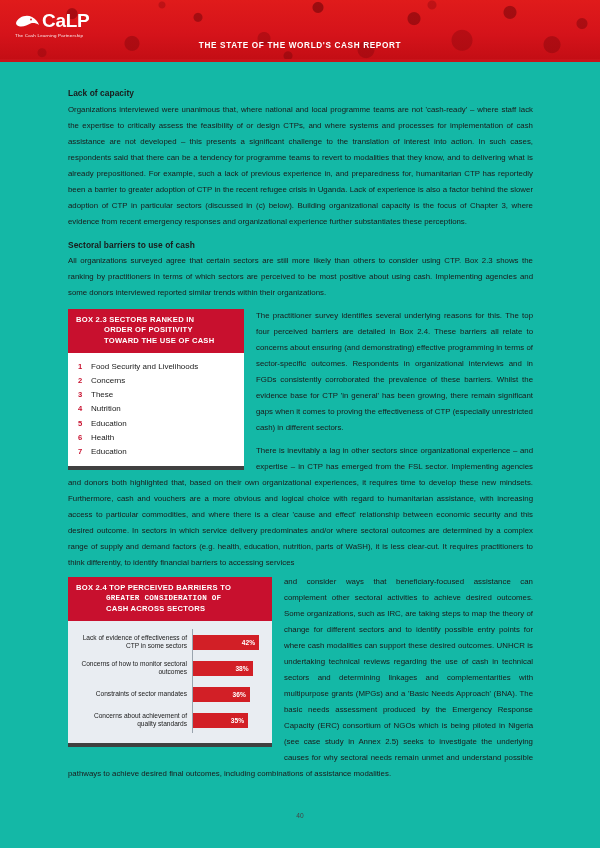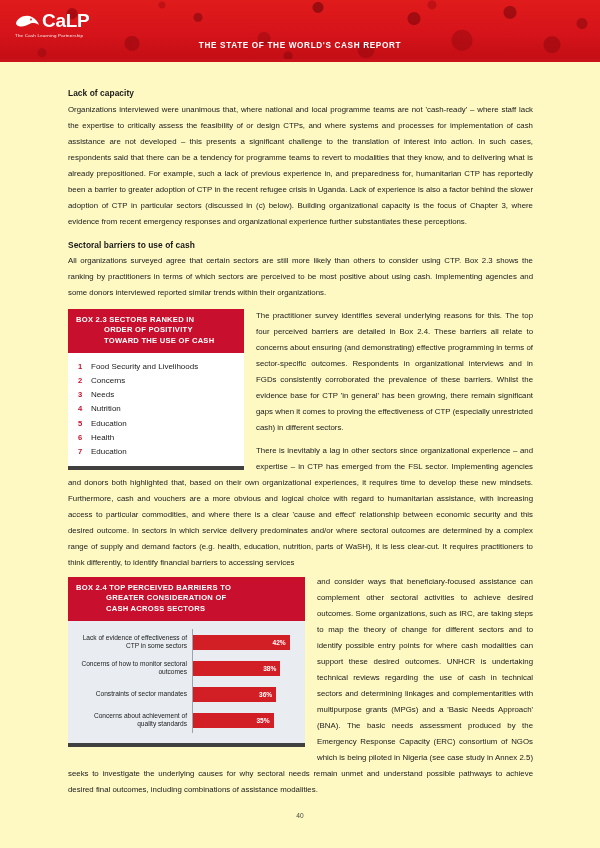--- a/index.html
+++ b/index.html
@@ -5,21 +5,21 @@
   * { box-sizing: border-box; margin: 0; padding: 0; }
   html, body {
     width: 600px; height: 848px;
     background: #ffffff;
     font-family: "Liberation Sans", sans-serif;
     overflow: hidden;
   }
   #page {
     position: relative;
     width: 600px; height: 848px;
-    background: #fef9c3;
+    background: #14b8a6;
   }
 
   
   .banner {
     position: absolute;
     top: 0; left: 0;
     width: 600px; height: 62px;
     background:
       radial-gradient(circle at 12% 22%, rgba(150,8,14,0.75) 0 5px, transparent 6px),
       radial-gradient(circle at 22% 70%, rgba(150,8,14,0.6) 0 7px, transparent 8px),
@@ -149,24 +149,24 @@
     font-size: 7.6px;
   }
   .rank-label {
     font-size: 8px;
     color: #1a1a1a;
   }
 
   
   .box24-wrap {
     float: left;
-    width: 237px;
+    width: 204px;
     margin: 3px 12px 4px 0;
   }
-  .box24-header .hl2 { padding-left: 30px; }
+  .box24-header .hl2 { padding-left: 30px; font-family: Liberation Mono, monospace; }
   .box24-header .hl3 { padding-left: 30px; }
   .chart {
     background: #e9edf2;
     padding: 8px 8px 10px 6px;
     position: relative;
   }
   .bar-row {
     display: flex;
     align-items: center;
     height: 26px;
@@ -254,21 +254,21 @@
           <div class="rank-row">
             <span class="rank-num">1</span>
             <span class="rank-label">Food Security and Livelihoods</span>
           </div>
           <div class="rank-row">
             <span class="rank-num">2</span>
             <span class="rank-label">Concerns</span>
           </div>
           <div class="rank-row">
             <span class="rank-num">3</span>
-            <span class="rank-label">Needs</span>
+            <span class="rank-label">These</span>
           </div>
           <div class="rank-row">
             <span class="rank-num">4</span>
             <span class="rank-label">Nutrition</span>
           </div>
           <div class="rank-row">
             <span class="rank-num">5</span>
             <span class="rank-label">Education</span>
           </div>
           <div class="rank-row">

